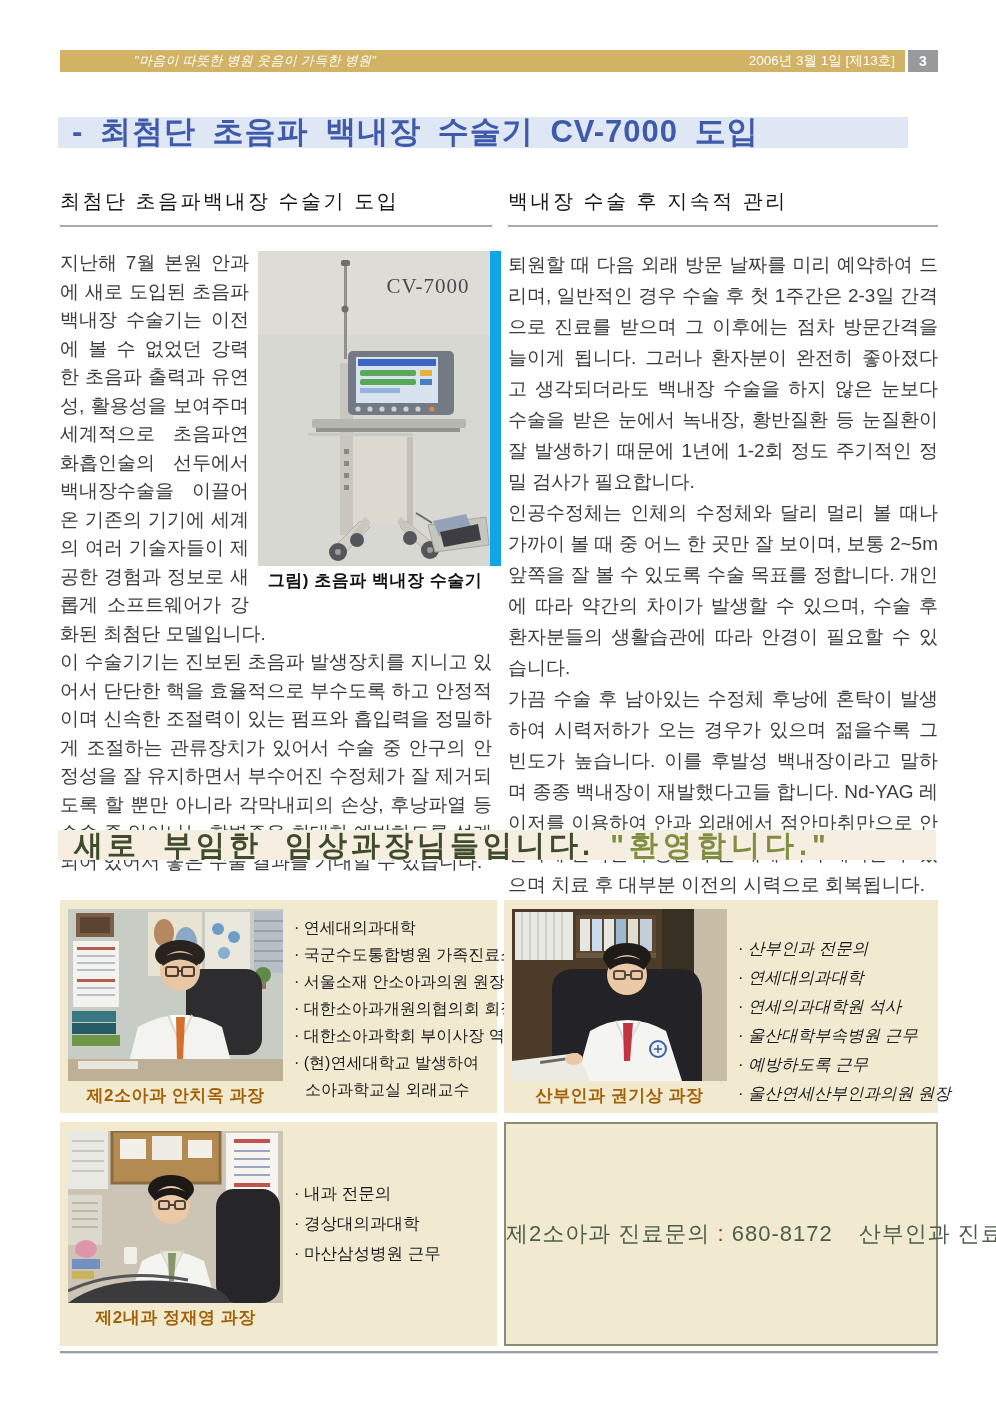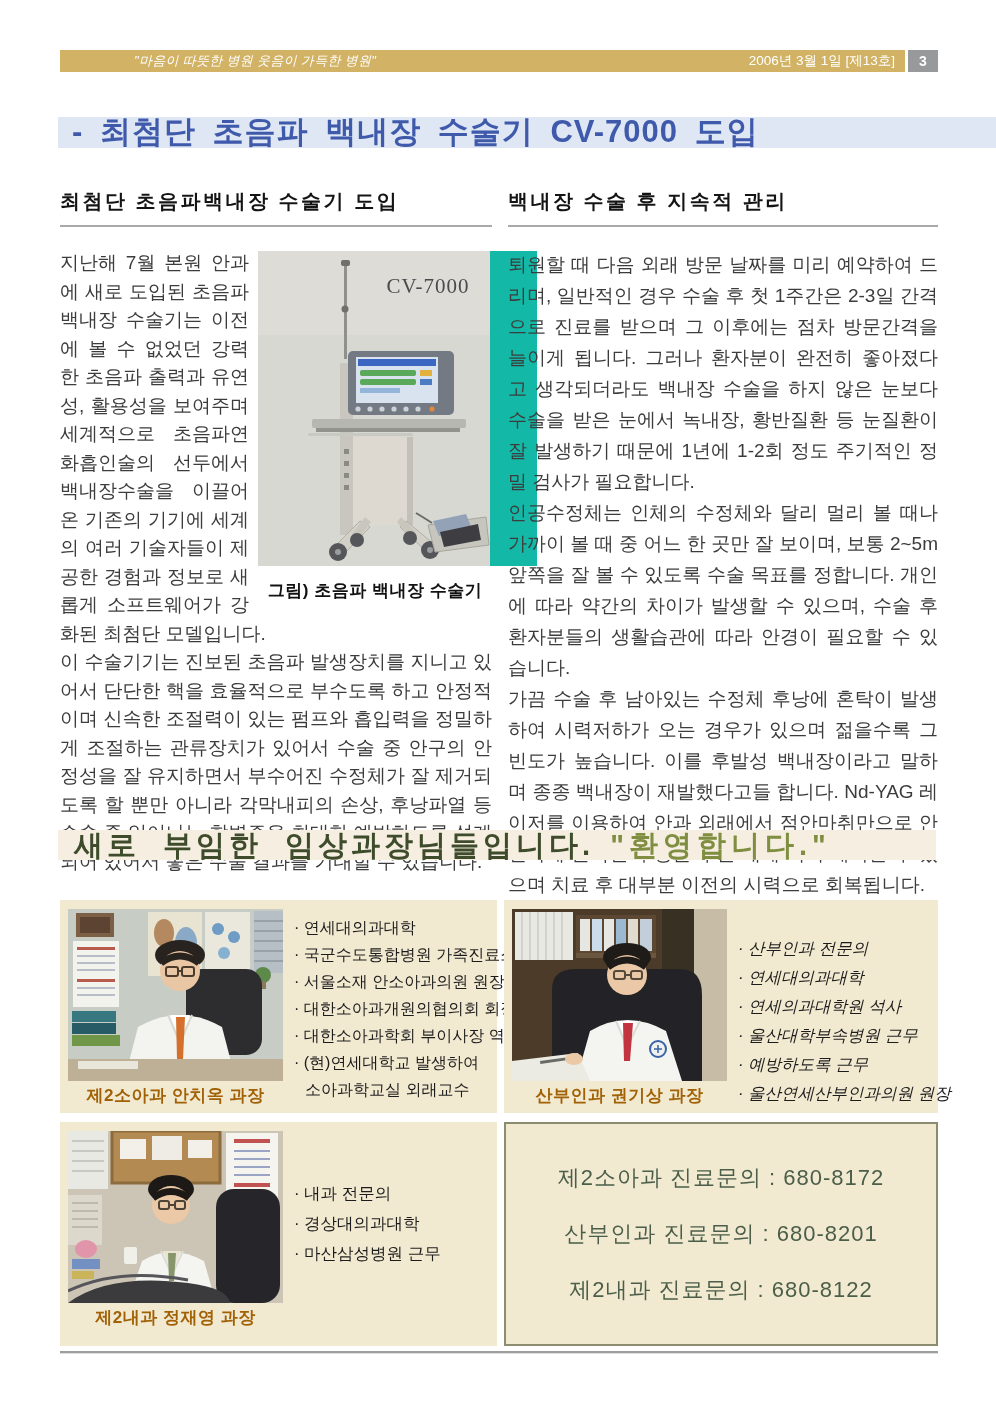--- a/index.html
+++ b/index.html
@@ -9,38 +9,38 @@
   
   .header-bar{position:absolute;left:60px;top:50px;width:845px;height:22px;background:#d2b365;
               display:flex;align-items:center;justify-content:space-between;box-sizing:border-box;
               padding-left:74px;padding-right:10px;}
   .slogan{font-style:italic;font-size:13px;color:#ffffff;letter-spacing:0.3px;}
   .issue{font-size:13.5px;color:#ffffff;}
   .page-num{position:absolute;left:908px;top:50px;width:30px;height:22px;background:#97999b;
             display:flex;align-items:center;justify-content:center;color:#ffffff;font-size:14px;font-weight:bold;}
 
   
-  .title-banner{position:absolute;left:58px;top:117px;width:938px;height:31px;background:#dfe7f4;}
+  .title-banner{position:absolute;left:58px;top:117px;width:850px;height:31px;background:#dfe7f4;}
   .title-text{position:absolute;left:14px;top:-7px;font-size:31px;font-weight:bold;color:#3f5aab;
               letter-spacing:1px;word-spacing:7px;white-space:nowrap;line-height:44px;}
 
   
   .col{position:absolute;top:188px;width:432px;}
   .col-left{left:60px;}
   .col-right{left:508px;width:430px;}
-  .col-heading{margin:0 0 22px 0;font-size:20px;font-weight:bold;color:#141414;letter-spacing:2.5px;
+  .col-heading{margin:0 0 22px 0;font-size:20px;font-weight:normal;color:#141414;letter-spacing:2.5px;
                padding-bottom:10px;border-bottom:2px solid #a9a9a9;}
   .article-body{font-size:19px;line-height:28.5px;text-align:justify;color:#3c3c3c;}
   .col-right .article-body{line-height:31px;}
   .article-body p{margin:0;}
 
   
   .machine-figure{float:right;width:234px;margin:2px 0 6px 9px;}
-  .machine-photo{width:279px;height:315px;background:#14b8a6;}
-  .machine-figure figcaption{margin-top:15px;font-size:17px;font-weight:bold;color:#111111;
+  .machine-photo{width:243px;height:315px;background:#0ea5e9;}
+  .machine-figure figcaption{margin-top:5px;font-size:17px;font-weight:bold;color:#111111;
                              text-align:center;letter-spacing:0.5px;line-height:20px;}
 
   
   .welcome-banner{position:absolute;left:58px;top:830px;width:878px;height:30px;background:#f6efe1;}
   .welcome-line{position:absolute;left:16px;top:-7px;white-space:nowrap;font-size:29px;font-weight:bold;
                 color:#3e4c2b;letter-spacing:4px;word-spacing:11px;line-height:44px;}
   .welcome-highlight{color:#7f8e41;margin-left:16px;letter-spacing:5px;}
 
   
   .card{position:absolute;background:#f2e9d1;}
@@ -52,22 +52,22 @@
                  font-size:17px;font-weight:bold;color:#a16207;letter-spacing:0.5px;}
   .creds{position:absolute;left:234px;top:14px;margin:0;padding:0;list-style:none;
          font-size:16px;color:#1c1c1c;line-height:27px;}
   .card-tr .creds{top:34px;line-height:29px;font-size:16.5px;font-style:italic;}
   .card-bl .creds{top:56px;line-height:30px;font-size:16.5px;}
   .creds li{white-space:nowrap;}
   .creds li.cont{padding-left:11px;}
 
   
   .contact-box{position:absolute;left:504px;top:1122px;width:434px;height:224px;box-sizing:border-box;
-               background:#f2e9d1;border:2px solid #8c8c70;display:flex;flex-direction:column;
-               align-items:center;justify-content:center;gap:26px;}
+               background:#f2e9d1;border:2px solid #8c8c70;display:flex;flex-direction:row;
+               align-items:center;justify-content:flex-start;gap:26px;}
   .contact-line{font-size:22px;color:#4a5e49;letter-spacing:1px;white-space:nowrap;}
 
   
   .footer-rule{position:absolute;left:60px;top:1351px;width:878px;height:0;
                border-top:2px solid #9e9e9e;border-bottom:1px solid #dedede;}
 </style>
 </head>
 <body>
 
 <div class="page">

